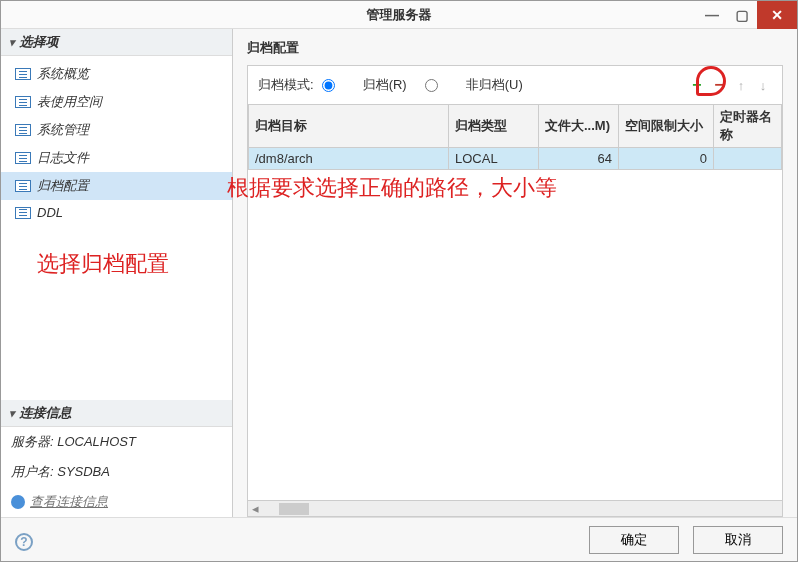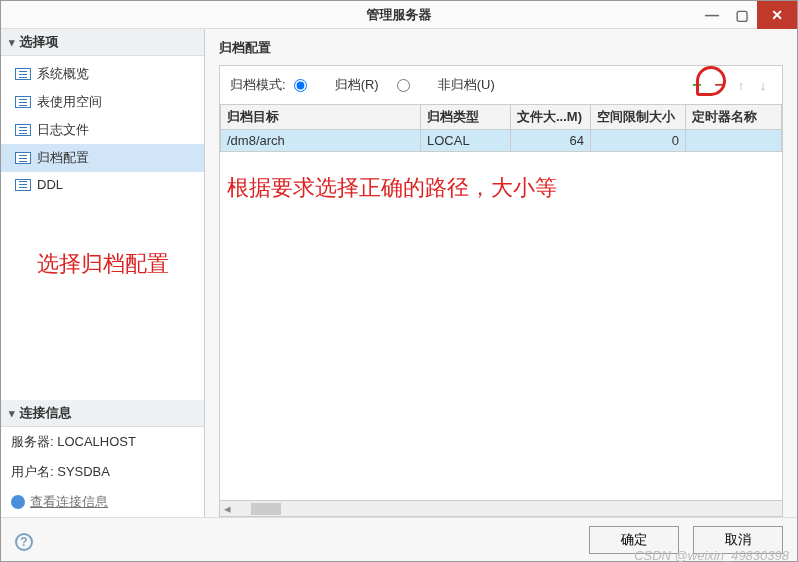--- a/index.html
+++ b/index.html
@@ -3,21 +3,21 @@
 <meta charset="utf-8">
 <style>
 * { box-sizing: border-box; margin: 0; padding: 0; }
 body { font-family: "Microsoft YaHei", Arial, sans-serif; font-size: 13px; background: #fff; color: #333; }
 .window { width: 798px; height: 562px; border: 1px solid #999; position: relative; background: #f7f7f7; }
 .titlebar { height: 28px; line-height: 28px; text-align: center; font-weight: bold; position: relative; background: #fafafa; border-bottom: 1px solid #ddd; }
 .title-buttons { position: absolute; right: 0; top: 0; display: flex; }
 .title-btn { width: 30px; height: 28px; display: flex; align-items: center; justify-content: center; font-size: 14px; color: #666; }
 .title-btn.close { background: #c0392b; color: #fff; width: 40px; }
 .body { display: flex; height: 488px; }
-.sidebar { width: 204px; background: #fff; border-right: 1px solid #ccc; display: flex; flex-direction: column; }
+.sidebar { width: 232px; background: #fff; border-right: 1px solid #ccc; display: flex; flex-direction: column; font-style: italic; }
 .section-header { background: #eef1f3; padding: 4px 8px; font-weight: bold; cursor: pointer; display: flex; align-items: center; border-bottom: 1px solid #ddd; }
 .section-header::before { content: "▾"; font-size: 11px; margin-right: 5px; color: #555; }
 .nav-items { padding: 4px 0; }
 .nav-item { display: flex; align-items: center; padding: 5px 14px; cursor: pointer; }
 .nav-item.selected { background: #d0e5f7; }
 .nav-item .icon { width: 16px; height: 12px; background: #fff; border: 1px solid #3a79b8; margin-right: 6px; display: inline-flex; align-items: center; justify-content: center; }
 .nav-item .icon::after { content: ""; width: 8px; height: 1px; background: #3a79b8; box-shadow: 0 -3px 0 #3a79b8, 0 3px 0 #3a79b8; }
 .spacer { flex: 1; }
 .conn-info { padding: 6px 10px; font-size: 13px; }
 .conn-link { display: flex; align-items: center; padding: 6px 10px; }
@@ -71,20 +71,24 @@
         <span>选择项</span>
       </div>
       <div class="nav-items">
         <div class="nav-item">
             <span class="icon"></span>
             <span>系统概览</span>
           </div>
         <div class="nav-item">
             <span class="icon"></span>
             <span>表使用空间</span>
+          </div>
+        <div class="nav-item">
+            <span class="icon"></span>
+            <span>系统管理</span>
           </div>
         <div class="nav-item">
             <span class="icon"></span>
             <span>日志文件</span>
           </div>
         <div class="nav-item selected">
             <span class="icon"></span>
             <span>归档配置</span>
           </div>
         <div class="nav-item">
@@ -161,14 +165,13 @@
   <div class="bottom-btns">
     <button>确定</button>
     <button>取消</button>
   </div>
   <div class="help-row">
     <div class="help-circle">?</div>
   </div>
 
   <div class="annotation1">根据要求选择正确的路径，大小等</div>
   <div class="annotation2">选择归档配置</div>
-  <div class="watermark">CSDN @weixin_49830398</div>
 </div>
 
 </body></html>

